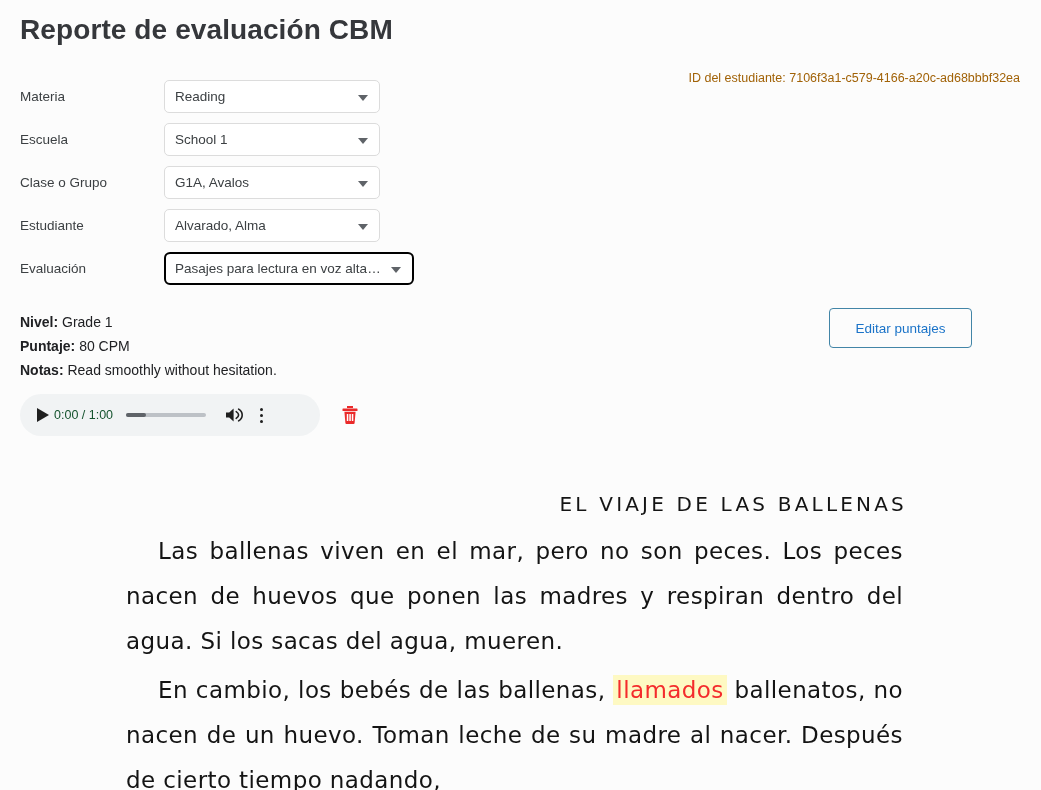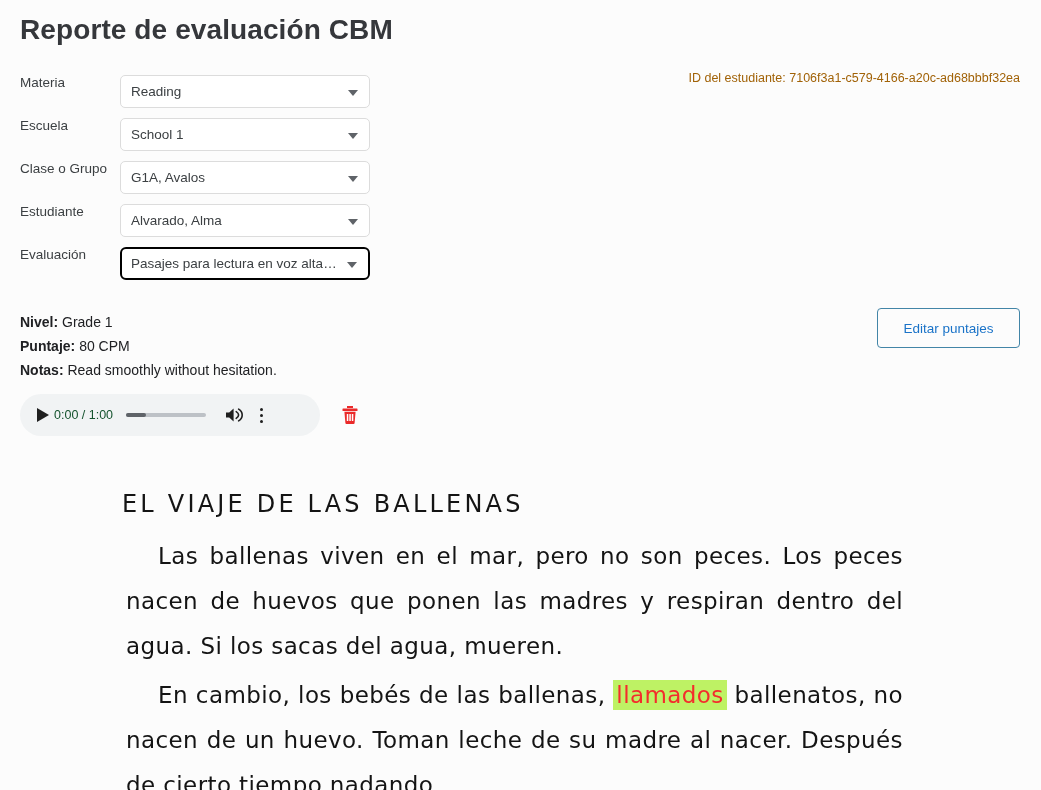--- a/index.html
+++ b/index.html
@@ -44,22 +44,23 @@
 
   
   .form {
     position: absolute;
     left: 20px;
     top: 75px;
     width: 360px;
   }
   .form-row {
     display: flex;
-    align-items: flex-start;
+    align-items: center;
     height: 43px;
+    gap: 44px;
   }
   .form-label {
     width: 100px;
     flex: 0 0 100px;
     font-size: 13.5px;
     color: #3c4043;
     white-space: nowrap;
   }
   .select {
     position: relative;
@@ -108,21 +109,21 @@
     color: #202124;
     line-height: 24px;
   }
   .meta-line { white-space: nowrap; }
   .meta-key { font-weight: bold; margin-top: 12px; }
   .meta-val { font-weight: normal; }
 
   
   .edit-btn {
     position: absolute;
-    left: 877px;
+    left: 829px;
     top: 308px;
     width: 143px;
     height: 40px;
     box-sizing: border-box;
     border: 1px solid #4285a7;
     border-radius: 4px;
     background: #fcfcfc;
     color: #1a73c8;
     font-size: 13.5px;
     font-family: "Liberation Sans", sans-serif;
@@ -226,37 +227,37 @@
   
   .passage {
     position: absolute;
     left: 122px;
     top: 484px;
     width: 785px;
     font-family: "DejaVu Sans", sans-serif;
     color: #141414;
   }
   .passage-title {
-    text-align: left;
-    font-size: 24px;
+    text-align: right;
+    font-size: 20px;
     letter-spacing: 3.2px;
     line-height: 40px;
-    margin-bottom: 10px;
+    margin-bottom: 5px;
     font-weight: 400;
   }
   .passage-para {
     font-size: 23px;
     line-height: 45px;
     text-align: justify;
     text-indent: 32px;
     letter-spacing: 0.4px;
     margin: 4px;
   }
   .hl-error {
-    background: #bef264;
+    background: #fef9c3;
     color: #f42c2c;
     padding: 2px 3px;
   }
 </style>
 </head>
 <body>
 
 <div class="page">
 
   <div class="page-title">Reporte de evaluación CBM</div>

